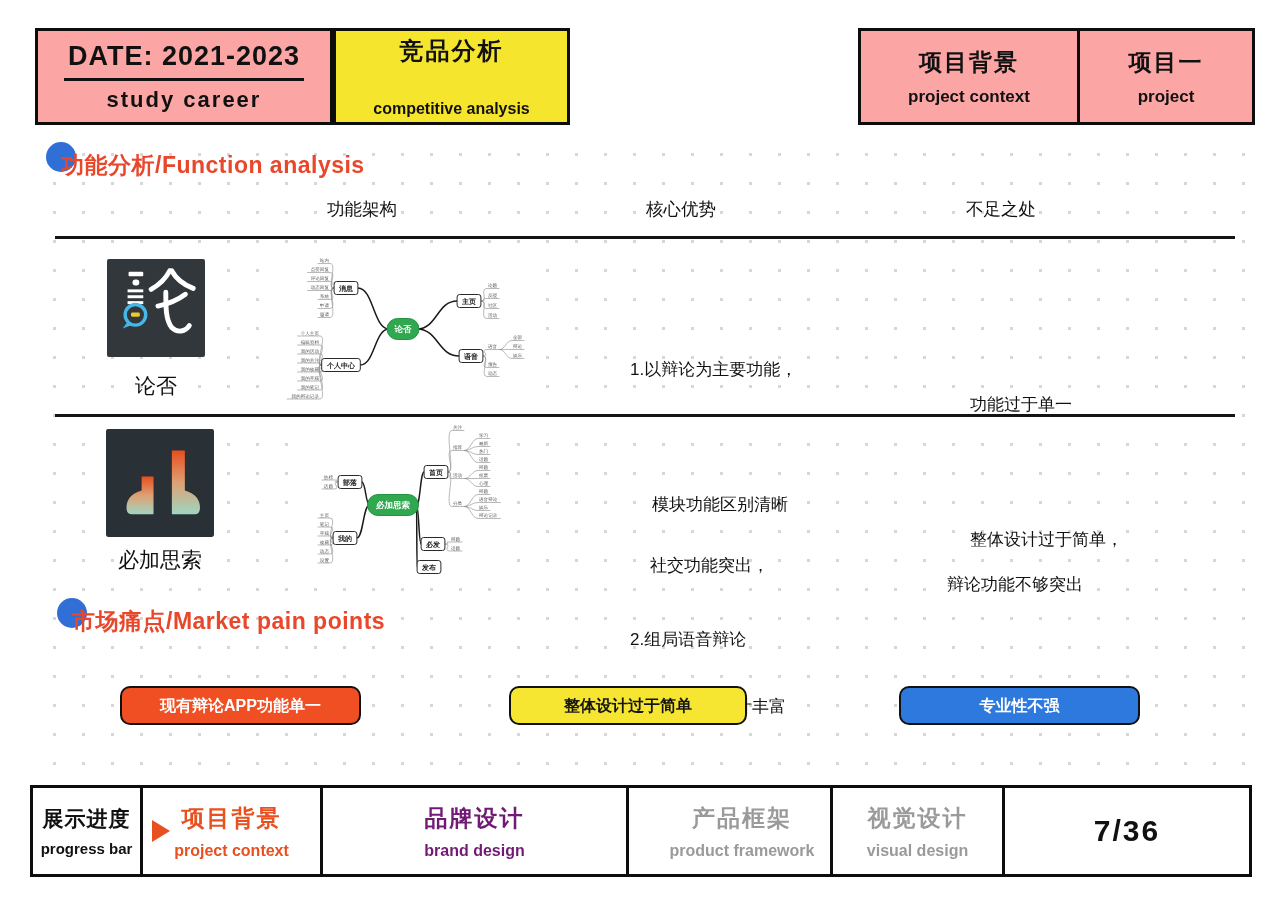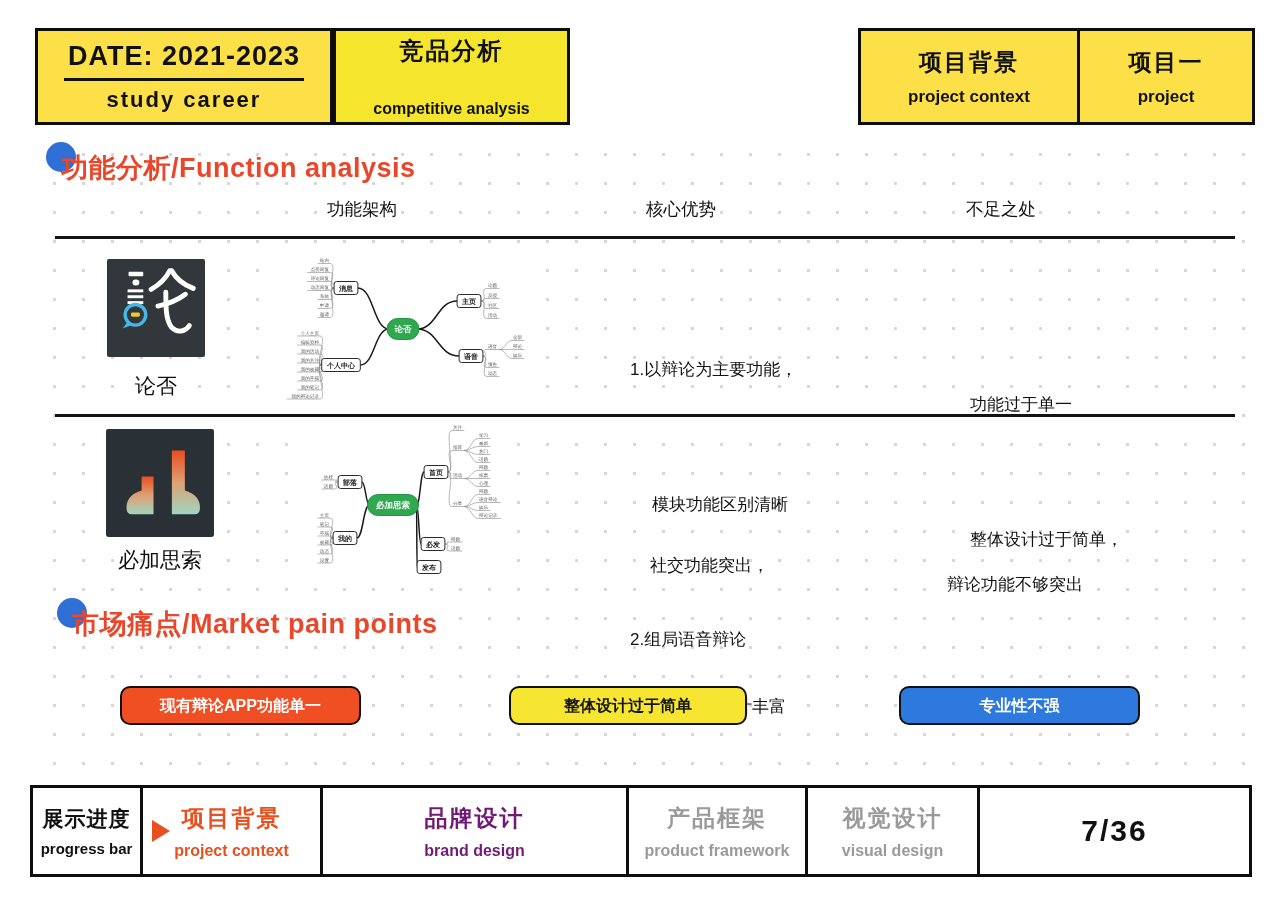--- a/index.html
+++ b/index.html
@@ -3,40 +3,40 @@
 <meta charset="utf-8">
 <style>
   html,body{margin:0;padding:0;background:#fff;}
   .page{position:relative;width:1280px;height:905px;background:#fff;overflow:hidden;
         font-family:"Liberation Sans",sans-serif;color:#111;}
   
   .dotlayer{position:absolute;left:30px;top:130px;width:1222px;height:650px;
     background-image:radial-gradient(circle,#d7d7d7 1.5px,transparent 1.8px);
     background-size:29px 29px;background-position:10px 10px;}
   
-  .hbox{position:absolute;top:28px;height:97px;border:3px solid #0d0d0d;background:#fde047;
+  .hbox{position:absolute;top:28px;height:97px;border:3px solid #0d0d0d;background:#fca5a5;
         box-sizing:border-box;display:flex;flex-direction:column;justify-content:center;
         align-items:center;}
   .date-box{left:35px;width:298px;}
   .date-l1{font-size:27px;font-weight:bold;letter-spacing:1px;}
   .date-divider{width:240px;height:3px;background:#111;margin:6px 0;}
   .date-l2{font-size:22px;font-weight:bold;letter-spacing:2px;}
   .topic-box{left:333px;width:237px;}
   .topic-box .zh{font-size:24px;font-weight:bold;letter-spacing:2px;margin-bottom:9px;}
   .topic-box .en{font-size:16px;font-weight:bold;}
   .context-box{left:858px;width:222px;}
   .project-box{left:1077px;width:178px;}
   .context-box .zh,.project-box .zh{font-size:23px;font-weight:bold;letter-spacing:2px;margin-bottom:9px;}
   .context-box .en,.project-box .en{font-size:17px;font-weight:bold;}
   
   .sec-title{position:absolute;height:34px;}
   .sec1{left:46px;top:142px;}
   .sec2{left:57px;top:598px;}
   .sec-dot{position:absolute;left:0;top:0;width:30px;height:30px;border-radius:50%;}
-  .sec-text{position:absolute;left:15px;top:8px;font-size:27px;font-weight:bold;
+  .sec-text{position:absolute;left:15px;top:8px;font-size:23px;font-weight:bold;
             letter-spacing:.5px;white-space:nowrap;}
   
   .colhead{position:absolute;top:197px;transform:translateX(-50%);font-size:17.5px;
            font-weight:500;white-space:nowrap;}
   .ch1{left:362px;} .ch2{left:681px;} .ch3{left:1001px;}
   .divider{position:absolute;left:55px;width:1180px;height:2.5px;background:#141414;}
   .d1{top:236px;} .d2{top:414px;}
   .appicon{position:absolute;display:block;}
   .icon1{left:107px;top:258px;width:98px;height:100px;}
   .icon2{left:106px;top:429px;width:108px;height:108px;}
@@ -58,21 +58,21 @@
            box-sizing:border-box;cursor:pointer;}
   .pb1{left:120px;width:241px;}
   .pb2{left:509px;width:238px;}
   .pb3{left:899px;width:241px;}
   
   .footer{position:absolute;left:30px;top:785px;width:1222px;height:92px;
           border:3px solid #0d0d0d;box-sizing:border-box;display:flex;background:#fff;}
   .fcell{border-right:3px solid #0d0d0d;box-sizing:border-box;display:flex;
          flex-direction:column;justify-content:center;align-items:center;position:relative;}
   .fcell:last-child{border-right:none;}
-  .fc1{width:110px;} .fc2{width:180px;} .fc3{width:306px;} .fc4{width:179px;}
+  .fc1{width:110px;} .fc2{width:180px;} .fc3{width:306px;} .fc4{width:179px;margin-left:25px;}
   .fc5{width:172px;} .fc6{flex:1;}
   .fzh{font-size:23px;font-weight:bold;letter-spacing:2px;margin-bottom:8px;}
   .fen{font-size:16px;font-weight:bold;white-space:nowrap;}
   .fc1 .fzh{font-size:21px;letter-spacing:1px;margin-bottom:7px;}
   .fc1 .fen{font-size:15px;text-align:center;}
   .ftri{position:absolute;left:9px;top:50%;transform:translateY(-50%);width:0;height:0;
         border-top:11px solid transparent;border-bottom:11px solid transparent;
         border-left:18px solid #f04e23;}
   .pagenum{font-size:30px;font-weight:bold;letter-spacing:2px;}
   .mindmap text{font-family:"Liberation Sans","DejaVu Sans",sans-serif;}

